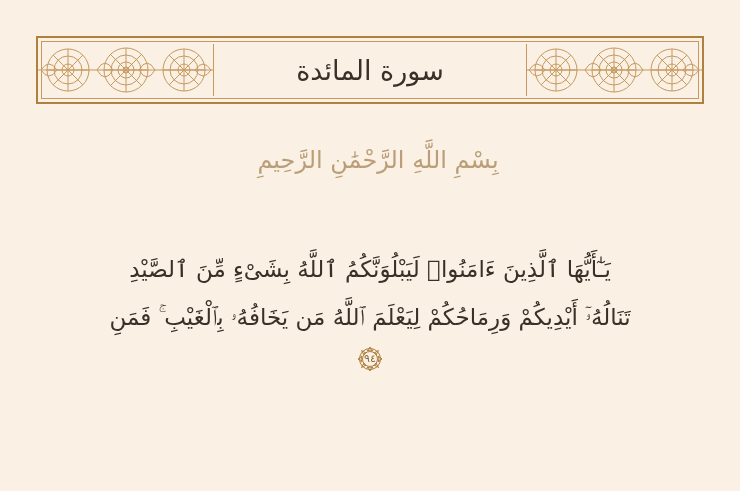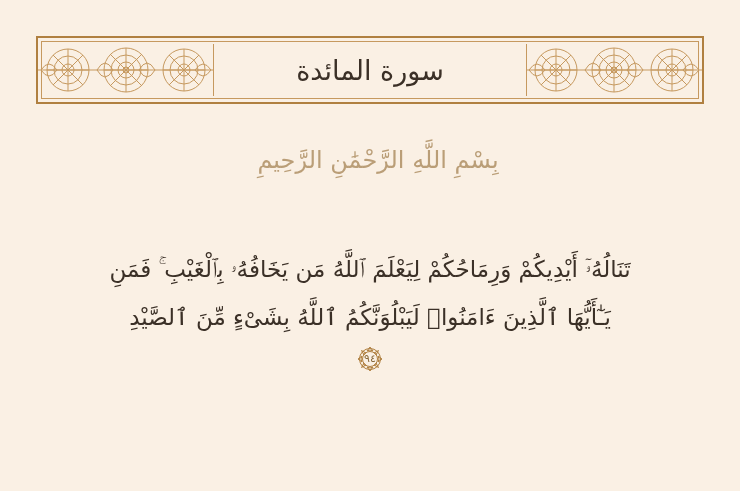--- a/index.html
+++ b/index.html
@@ -212,22 +212,22 @@
           <path d="M156 32 q8 -12 16 0 q-8 12 -16 0 Z"></path>
         </g>
       </svg>
     </div>
 
   </div>
 
   <div class="basmala">بِسْمِ اللَّهِ الرَّحْمَٰنِ الرَّحِيمِ</div>
 
   <div class="ayah-block">
+    <div class="ayah-line">يَـٰٓأَيُّهَا ٱلَّذِينَ ءَامَنُوا۟ لَيَبْلُوَنَّكُمُ ٱللَّهُ بِشَىْءٍ مِّنَ ٱلصَّيْدِ</div>
     <div class="ayah-line">تَنَالُهُۥٓ أَيْدِيكُمْ وَرِمَاحُكُمْ لِيَعْلَمَ ٱللَّهُ مَن يَخَافُهُۥ بِٱلْغَيْبِ ۚ فَمَنِ</div>
-    <div class="ayah-line">يَـٰٓأَيُّهَا ٱلَّذِينَ ءَامَنُوا۟ لَيَبْلُوَنَّكُمُ ٱللَّهُ بِشَىْءٍ مِّنَ ٱلصَّيْدِ</div>
     <div class="ayah-last">
       <span class="ayah-number">
         <svg width="32" height="32" viewBox="0 0 32 32">
           <g fill="none" stroke="#b08040" stroke-width="1">
             <circle cx="16" cy="16" r="10.5"></circle>
             <circle cx="16" cy="16" r="7.5"></circle>
             <path d="M16 4 L19 8 L16 7 L13 8 Z"></path>
             <path d="M16 28 L19 24 L16 25 L13 24 Z"></path>
             <path d="M4 16 L8 13 L7 16 L8 19 Z"></path>
             <path d="M28 16 L24 13 L25 16 L24 19 Z"></path>

